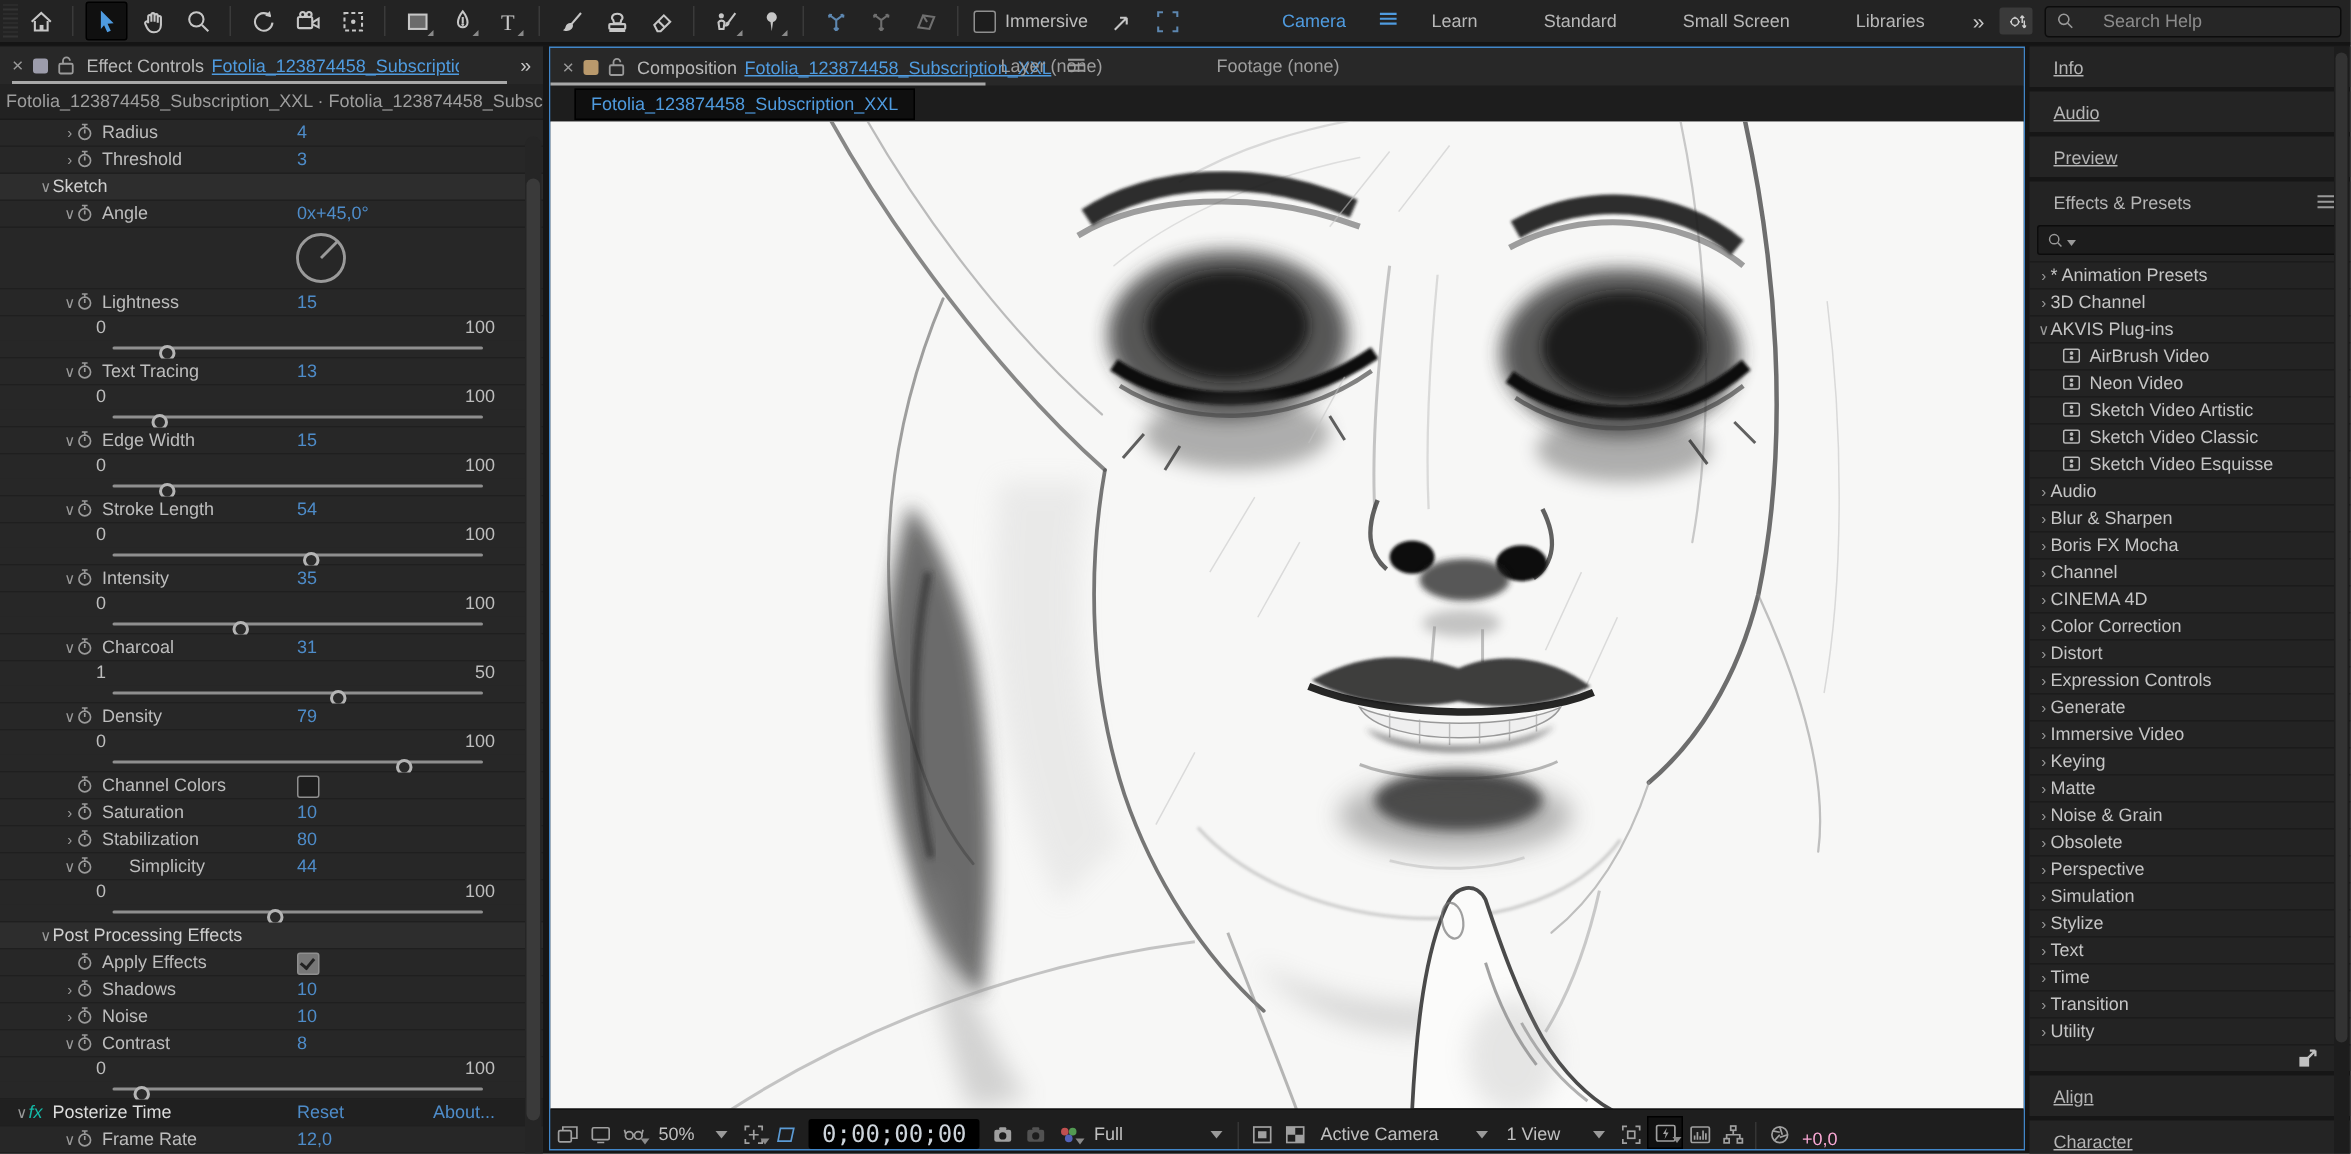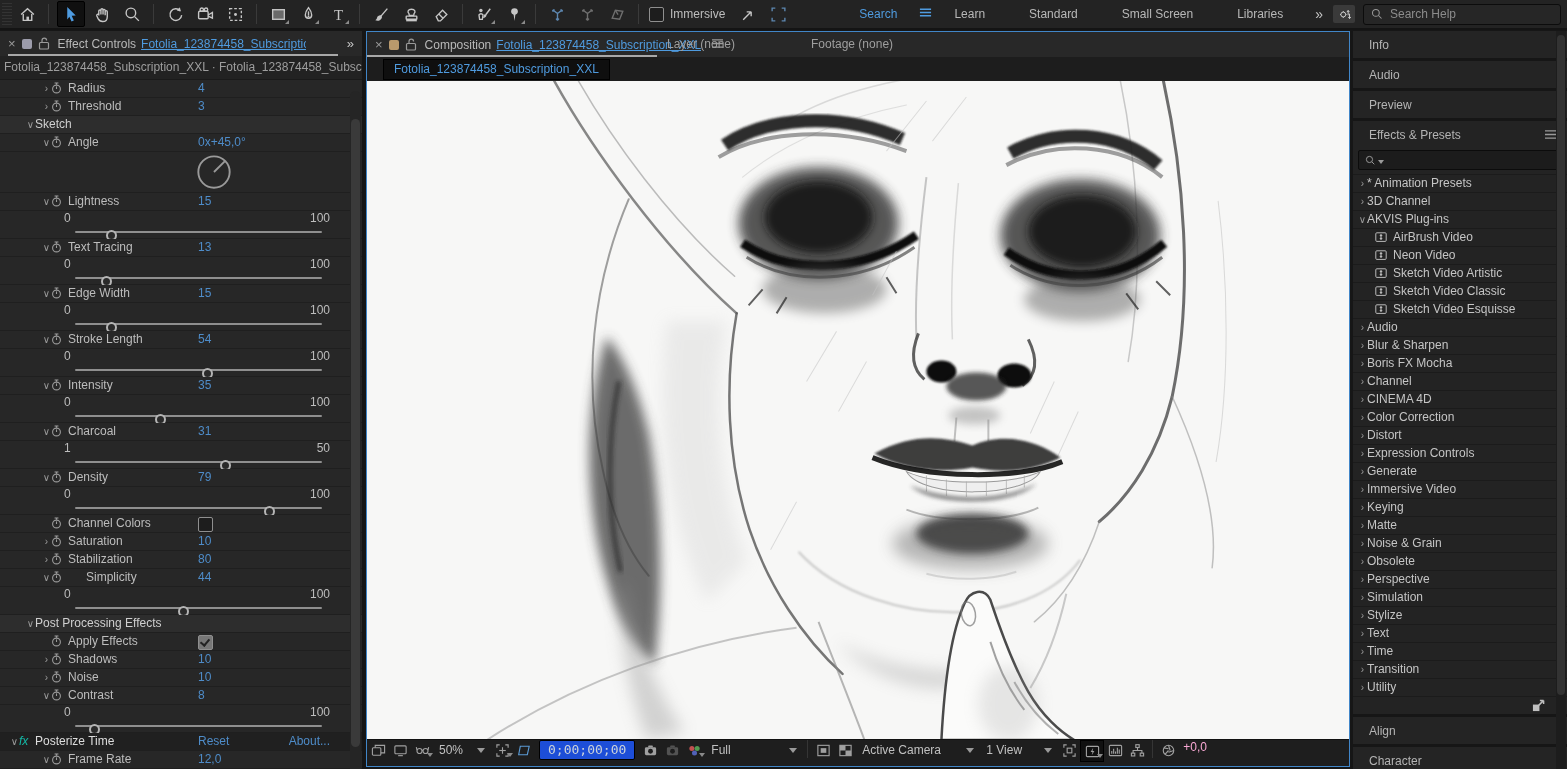--- a/index.html
+++ b/index.html
@@ -27,21 +27,21 @@
   #snaplabel{margin:0 8px 0 6px;color:#bdbdbd;}
   #wsarea{display:flex;align-items:center;margin-left:auto;}
   .ws{margin:0 22px;color:#b8b8b8;white-space:nowrap;}
   .ws.active{color:#4f9bdf;}
   #wsmenu svg{width:13px;height:13px;stroke:#4f9bdf;stroke-width:1.6;}
   #chevmore{color:#c6c6c6;font-size:14px;margin:0 10px;}
   #wsgear{width:22px;height:18px;background:#3a3a3a;border-radius:2px;display:flex;
           align-items:center;justify-content:center;margin-right:8px;}
   #wsgear svg{width:13px;height:13px;stroke:#cfcfcf;stroke-width:1.2;fill:none;}
   #helpsearch{width:196px;height:19px;background:#262626;border:1px solid #0c0c0c;border-radius:3px;
-          display:flex;align-items:center;margin-right:6px;}
+          display:flex;align-items:center;margin-right:6px;gap:12px;}
   #helpsearch svg{width:12px;height:12px;stroke:#9a9a9a;stroke-width:1.4;fill:none;margin:0 5px 0 7px;}
   #helpsearch input{background:transparent;border:none;outline:none;color:#cfcfcf;
           font-family:"Liberation Sans",sans-serif;font-size:12px;width:150px;}
   #helpsearch input::placeholder{color:#8c8c8c;}
   
   .ptab{height:25px;background:#282828;display:flex;align-items:center;position:relative;}
   .ptab .x{color:#9a9a9a;font-size:13px;margin:0 6px 0 8px;}
   .chip{width:10px;height:10px;border-radius:2px;margin-right:6px;}
   .ptab svg.lock{width:12px;height:13px;stroke:#9a9a9a;stroke-width:1.2;fill:none;margin-right:8px;}
   .ptitle{color:#b9b9b9;margin-right:5px;white-space:nowrap;}
@@ -83,38 +83,38 @@
         border:1px solid #4186c8;background:#1d1d1d;box-sizing:border-box;}
   #comphead{height:25px;background:#282828;display:flex;align-items:center;position:relative;}
   .menuicon svg{width:13px;height:11px;stroke:#9a9a9a;stroke-width:1.5;}
   .nonegrp{color:#9e9e9e;position:absolute;top:5px;}
   #comptabs{height:24px;background:#1d1d1d;display:flex;align-items:center;}
   #vtab{margin-left:16px;height:19px;line-height:19px;background:#0f0f0f;border:1px solid #000;
         color:#4f9bdf;padding:0 10px;}
   #viewer{position:absolute;left:0;top:49px;width:982px;height:659px;background:#f5f5f4;overflow:hidden;}
   #viewer svg{width:100%;height:100%;display:block;}
   #compbottom{position:absolute;left:0;bottom:0;width:982px;height:26px;background:#1e1e1e;
-        display:flex;align-items:flex-start;border-top:1px solid #111;}
+        display:flex;align-items:flex-end;border-top:1px solid #111;}
   .bi{width:22px;height:20px;display:flex;align-items:center;justify-content:center;position:relative;}
   .bi svg{width:15px;height:15px;stroke:#a0a0a0;stroke-width:1.2;fill:none;}
   .bi .dd{position:absolute;right:0;bottom:3px;width:0;height:0;border-left:3px solid transparent;
         border-right:3px solid transparent;border-top:4px solid #8a8a8a;}
   .bi.activeblue svg{stroke:#5b9bd5;}
   .bsel{display:flex;align-items:center;color:#c0c0c0;margin:0 2px;padding:0 4px;height:20px;}
   .bsel .cv{margin-right:14px;}
   .bsel .ca{width:0;height:0;border-left:4px solid transparent;border-right:4px solid transparent;
         border-top:5px solid #9a9a9a;}
-  #tcode{background:#1d4ed8;border:1px solid #000;border-radius:2px;height:18px;line-height:18px;
-        padding:0 8px;color:#ccd3da;font-family:"DejaVu Sans Mono",monospace;font-size:13px;margin:0 4px;}
+  #tcode{background:#000000;border:1px solid #000;border-radius:2px;height:18px;line-height:18px;
+        padding:0 8px;color:#ccd3da;font-family:"DejaVu Sans Mono",monospace;font-size:16px;margin:0 4px;}
   .bdiv{width:1px;height:18px;background:#353535;margin:0 4px;}
   #exposure{color:#f9a8d4;margin-left:4px;}
   
   #rightcol{position:absolute;left:1353px;top:31px;width:214px;height:738px;background:#161616;}
   .cpanel{height:27px;background:#242424;display:flex;align-items:center;margin-bottom:3px;}
-  .cpanel span{margin-left:16px;color:#b4b4b4;}
+  .cpanel span{margin-left:16px;color:#b4b4b4;text-decoration:underline;}
   #eppanel{background:#232323;margin-bottom:3px;}
   #ephead{height:27px;display:flex;align-items:center;position:relative;}
   #ephead span{margin-left:16px;color:#b4b4b4;}
   #ephead .menuicon{position:absolute;right:10px;top:8px;}
   #epsearch{margin:2px 5px 4px 5px;height:18px;background:#1c1c1c;border:1px solid #0c0c0c;
         border-radius:2px;display:flex;align-items:center;}
   #epsearch svg{width:11px;height:11px;stroke:#9a9a9a;stroke-width:1.4;fill:none;margin:0 2px 0 6px;}
   #epsearch .ca{width:0;height:0;border-left:3px solid transparent;border-right:3px solid transparent;
         border-top:4px solid #9a9a9a;margin-top:3px;}
   #epsearch input{background:transparent;border:none;outline:none;width:150px;color:#cfcfcf;
@@ -264,21 +264,21 @@
         </svg>
       </span>
     <span class="tool">
         <svg viewBox="0 0 16 16">
           <path d="M2 5 V2 H5 M11 2 H14 V5 M14 11 V14 H11 M5 14 H2 V11" stroke="#5d87b0"></path>
         </svg>
       </span>
   </div>
   <div id="wsarea">
     <span id="wshost" style="display:flex;align-items:center;">
-        <span class="ws active">Search</span>
+        <span class="ws active">Camera</span>
         <span id="wsmenu"><svg viewBox="0 0 14 12" fill="none">
             <path d="M1 2.5 H13 M1 6 H13 M1 9.5 H13"></path>
           </svg></span>
         <span class="ws">Learn</span>
         <span class="ws">Standard</span>
         <span class="ws">Small Screen</span>
         <span class="ws">Libraries</span>
       </span>
     <span id="chevmore">»</span>
     <span id="wsgear">

